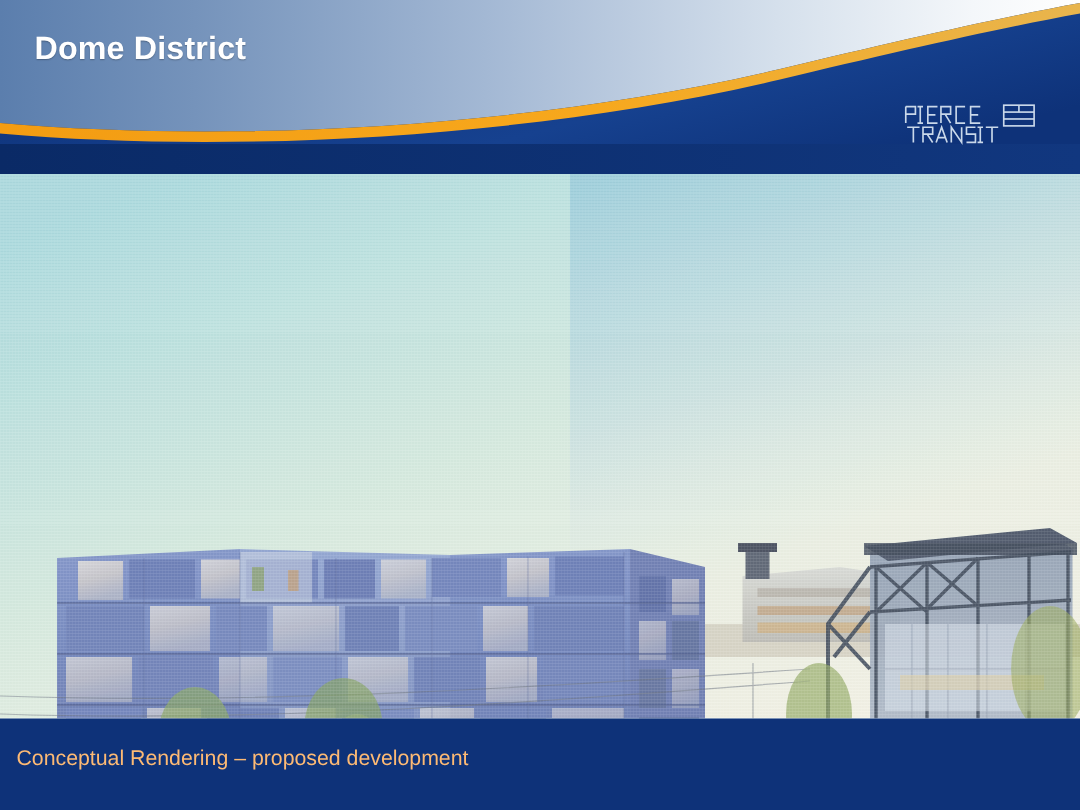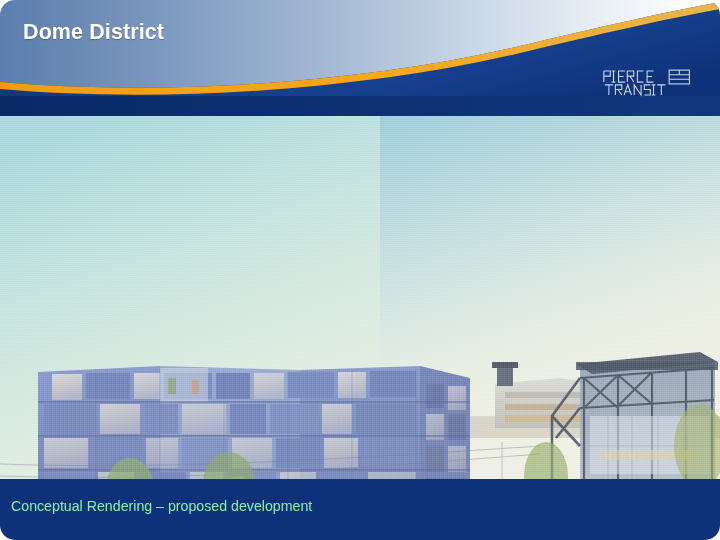--- a/index.html
+++ b/index.html
@@ -10,21 +10,20 @@
   }
   body {
     font-family: "Liberation Sans", sans-serif;
   }
   .slide {
     position: relative;
     width: 720px;
     height: 540px;
     overflow: hidden;
     background: #ffffff;
-    border-radius: 15px;
   }
 
   
   .header {
     position: absolute;
     left: 0; top: 0;
     width: 720px;
     height: 116px;
     overflow: hidden;
   }
@@ -96,21 +95,21 @@
     top: 479px;
     width: 720px;
     height: 61px;
     background: #0e3279;
   }
   .caption {
     position: absolute;
     left: 11px;
     top: 18px;
     width: 420px;
-    color: #86efac;
+    color: #fdba74;
     font-size: 14.2px;
     line-height: 1.28;
   }
 </style>
 </head>
 <body>
 
 <div class="slide">
 
   <div class="header">

